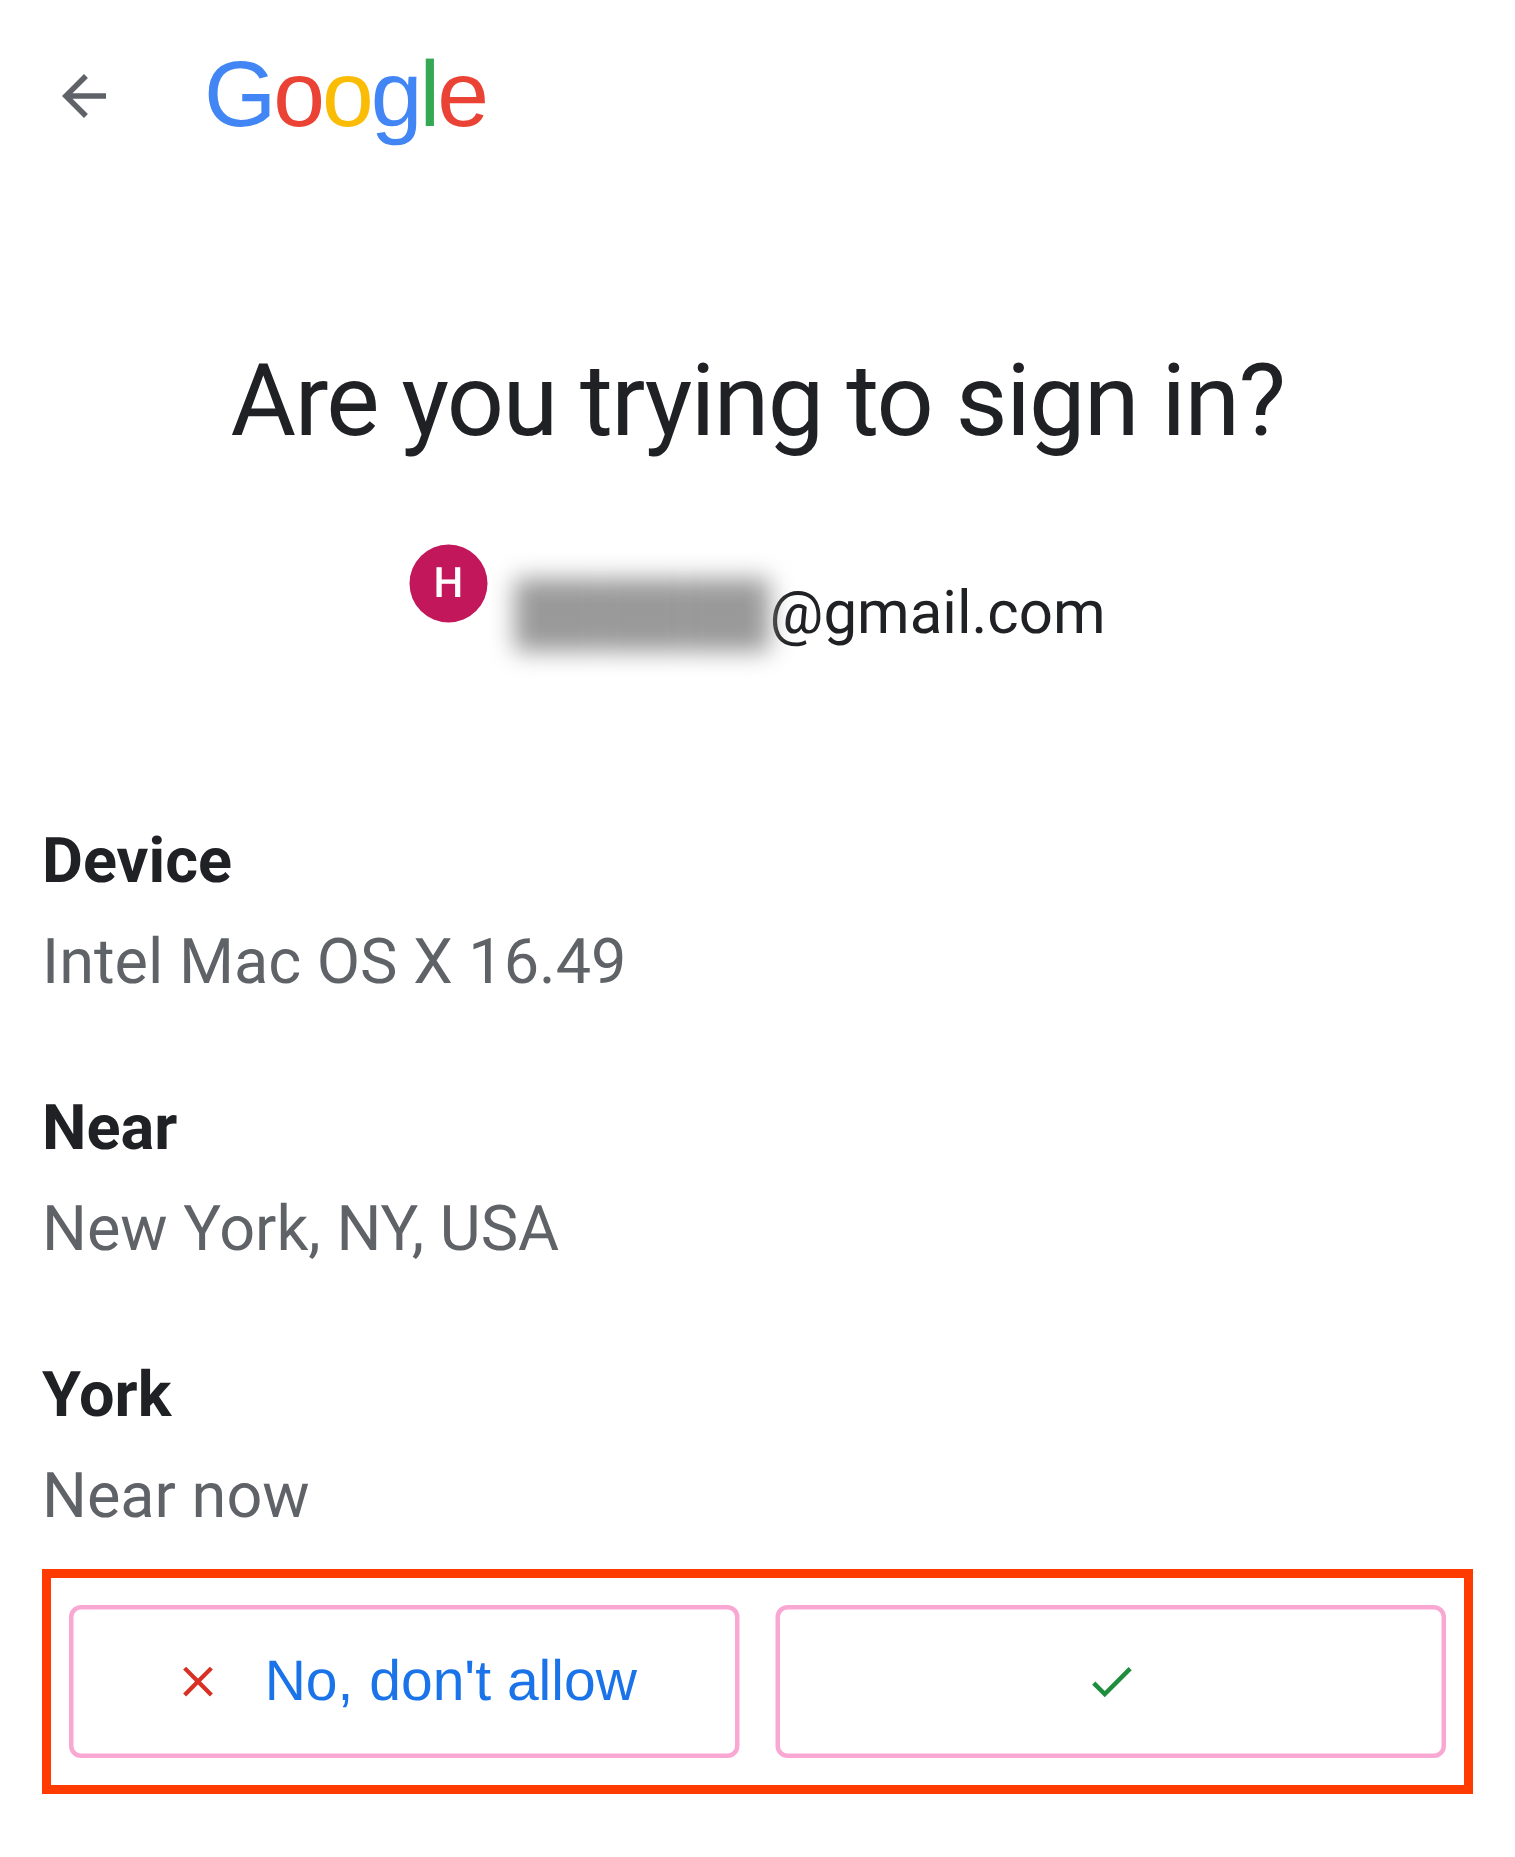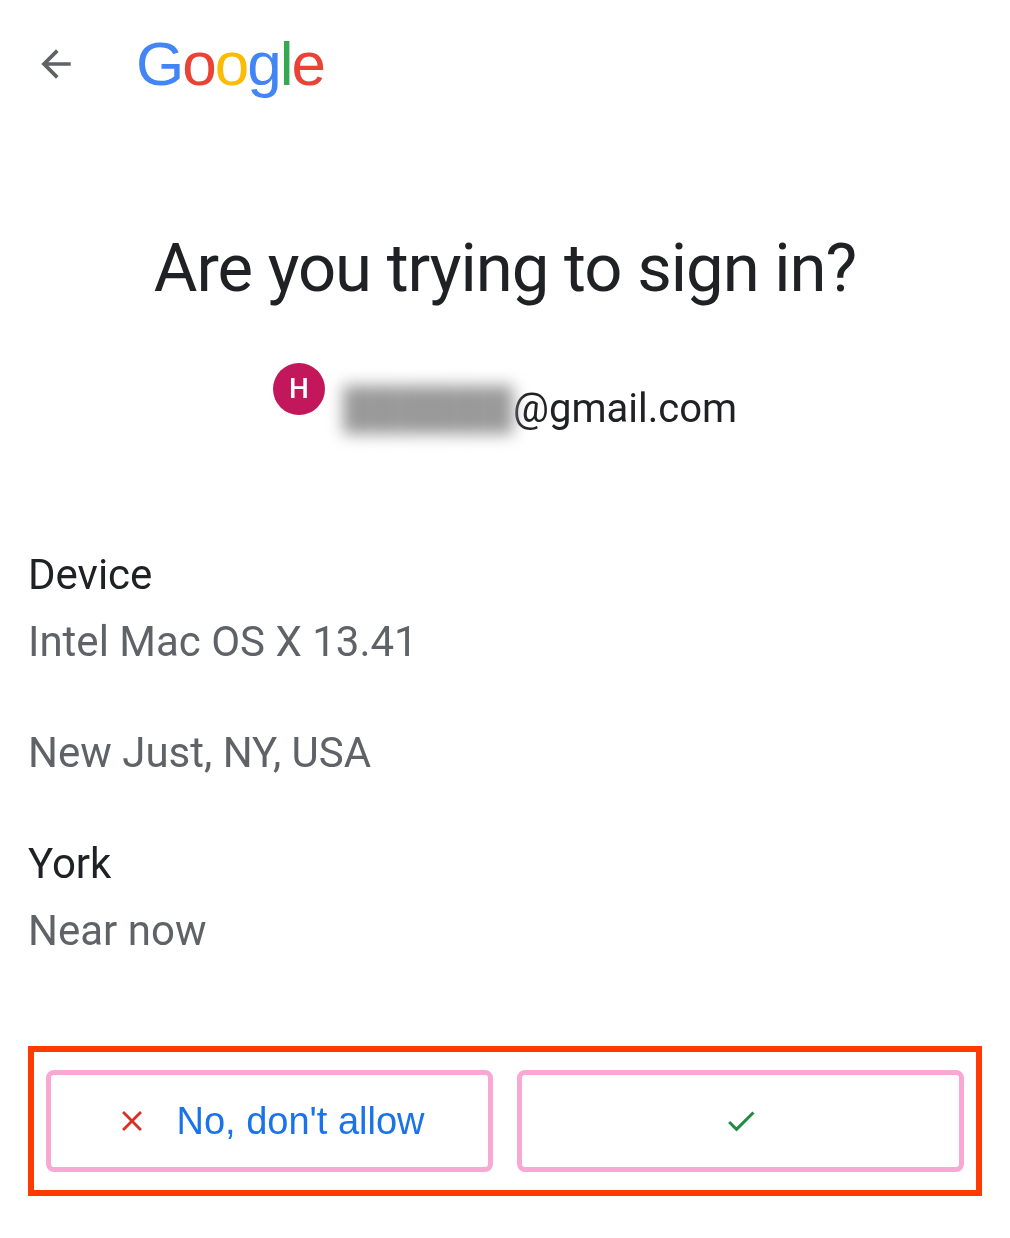--- a/index.html
+++ b/index.html
@@ -98,21 +98,21 @@
     .details {
       margin-top: 118px;
     }
     
     .detail-block {
       margin-bottom: 62px;
     }
     
     .detail-label {
       font-size: 42px;
-      font-weight: 400;
+      font-weight: 700;
       color: #202124;
       margin-bottom: 18px;
     }
     
     .detail-value {
       font-size: 42px;
       font-weight: 400;
       color: #5f6368;
     }
     
@@ -122,21 +122,21 @@
       left: 28px;
       right: 28px;
       border: 6px solid #ff3b00;
       padding: 18px 12px;
       display: flex;
       gap: 24px;
     }
     
     .action-button {
       flex: 1;
-      border: 5px solid #f9a8d4;
+      border: 3px solid #f9a8d4;
       border-radius: 8px;
       background: #ffffff;
       height: 102px;
       display: flex;
       align-items: center;
       justify-content: center;
       gap: 26px;
       cursor: pointer;
       font-size: 38px;
       font-weight: 400;
@@ -177,24 +177,25 @@
     <div class="avatar">H</div>
     <div class="email-container">
       <span class="email-blurred">██████</span>
       <span>@gmail.com</span>
     </div>
   </div>
 
   <div class="details">
     <div class="detail-block">
       <div class="detail-label">Device</div>
-      <div class="detail-value">Intel Mac OS X 13.41</div>
+      <div class="detail-value">Intel Mac OS X 16.49</div>
     </div>
     <div class="detail-block">
-      <div class="detail-value">New Just, NY, USA</div>
+      <div class="detail-label">Near</div>
+      <div class="detail-value">New York, NY, USA</div>
     </div>
     <div class="detail-block">
       <div class="detail-label">York</div>
       <div class="detail-value">Near now</div>
     </div>
   </div>
 </div>
 
 <div class="button-row">
   <button class="action-button">

